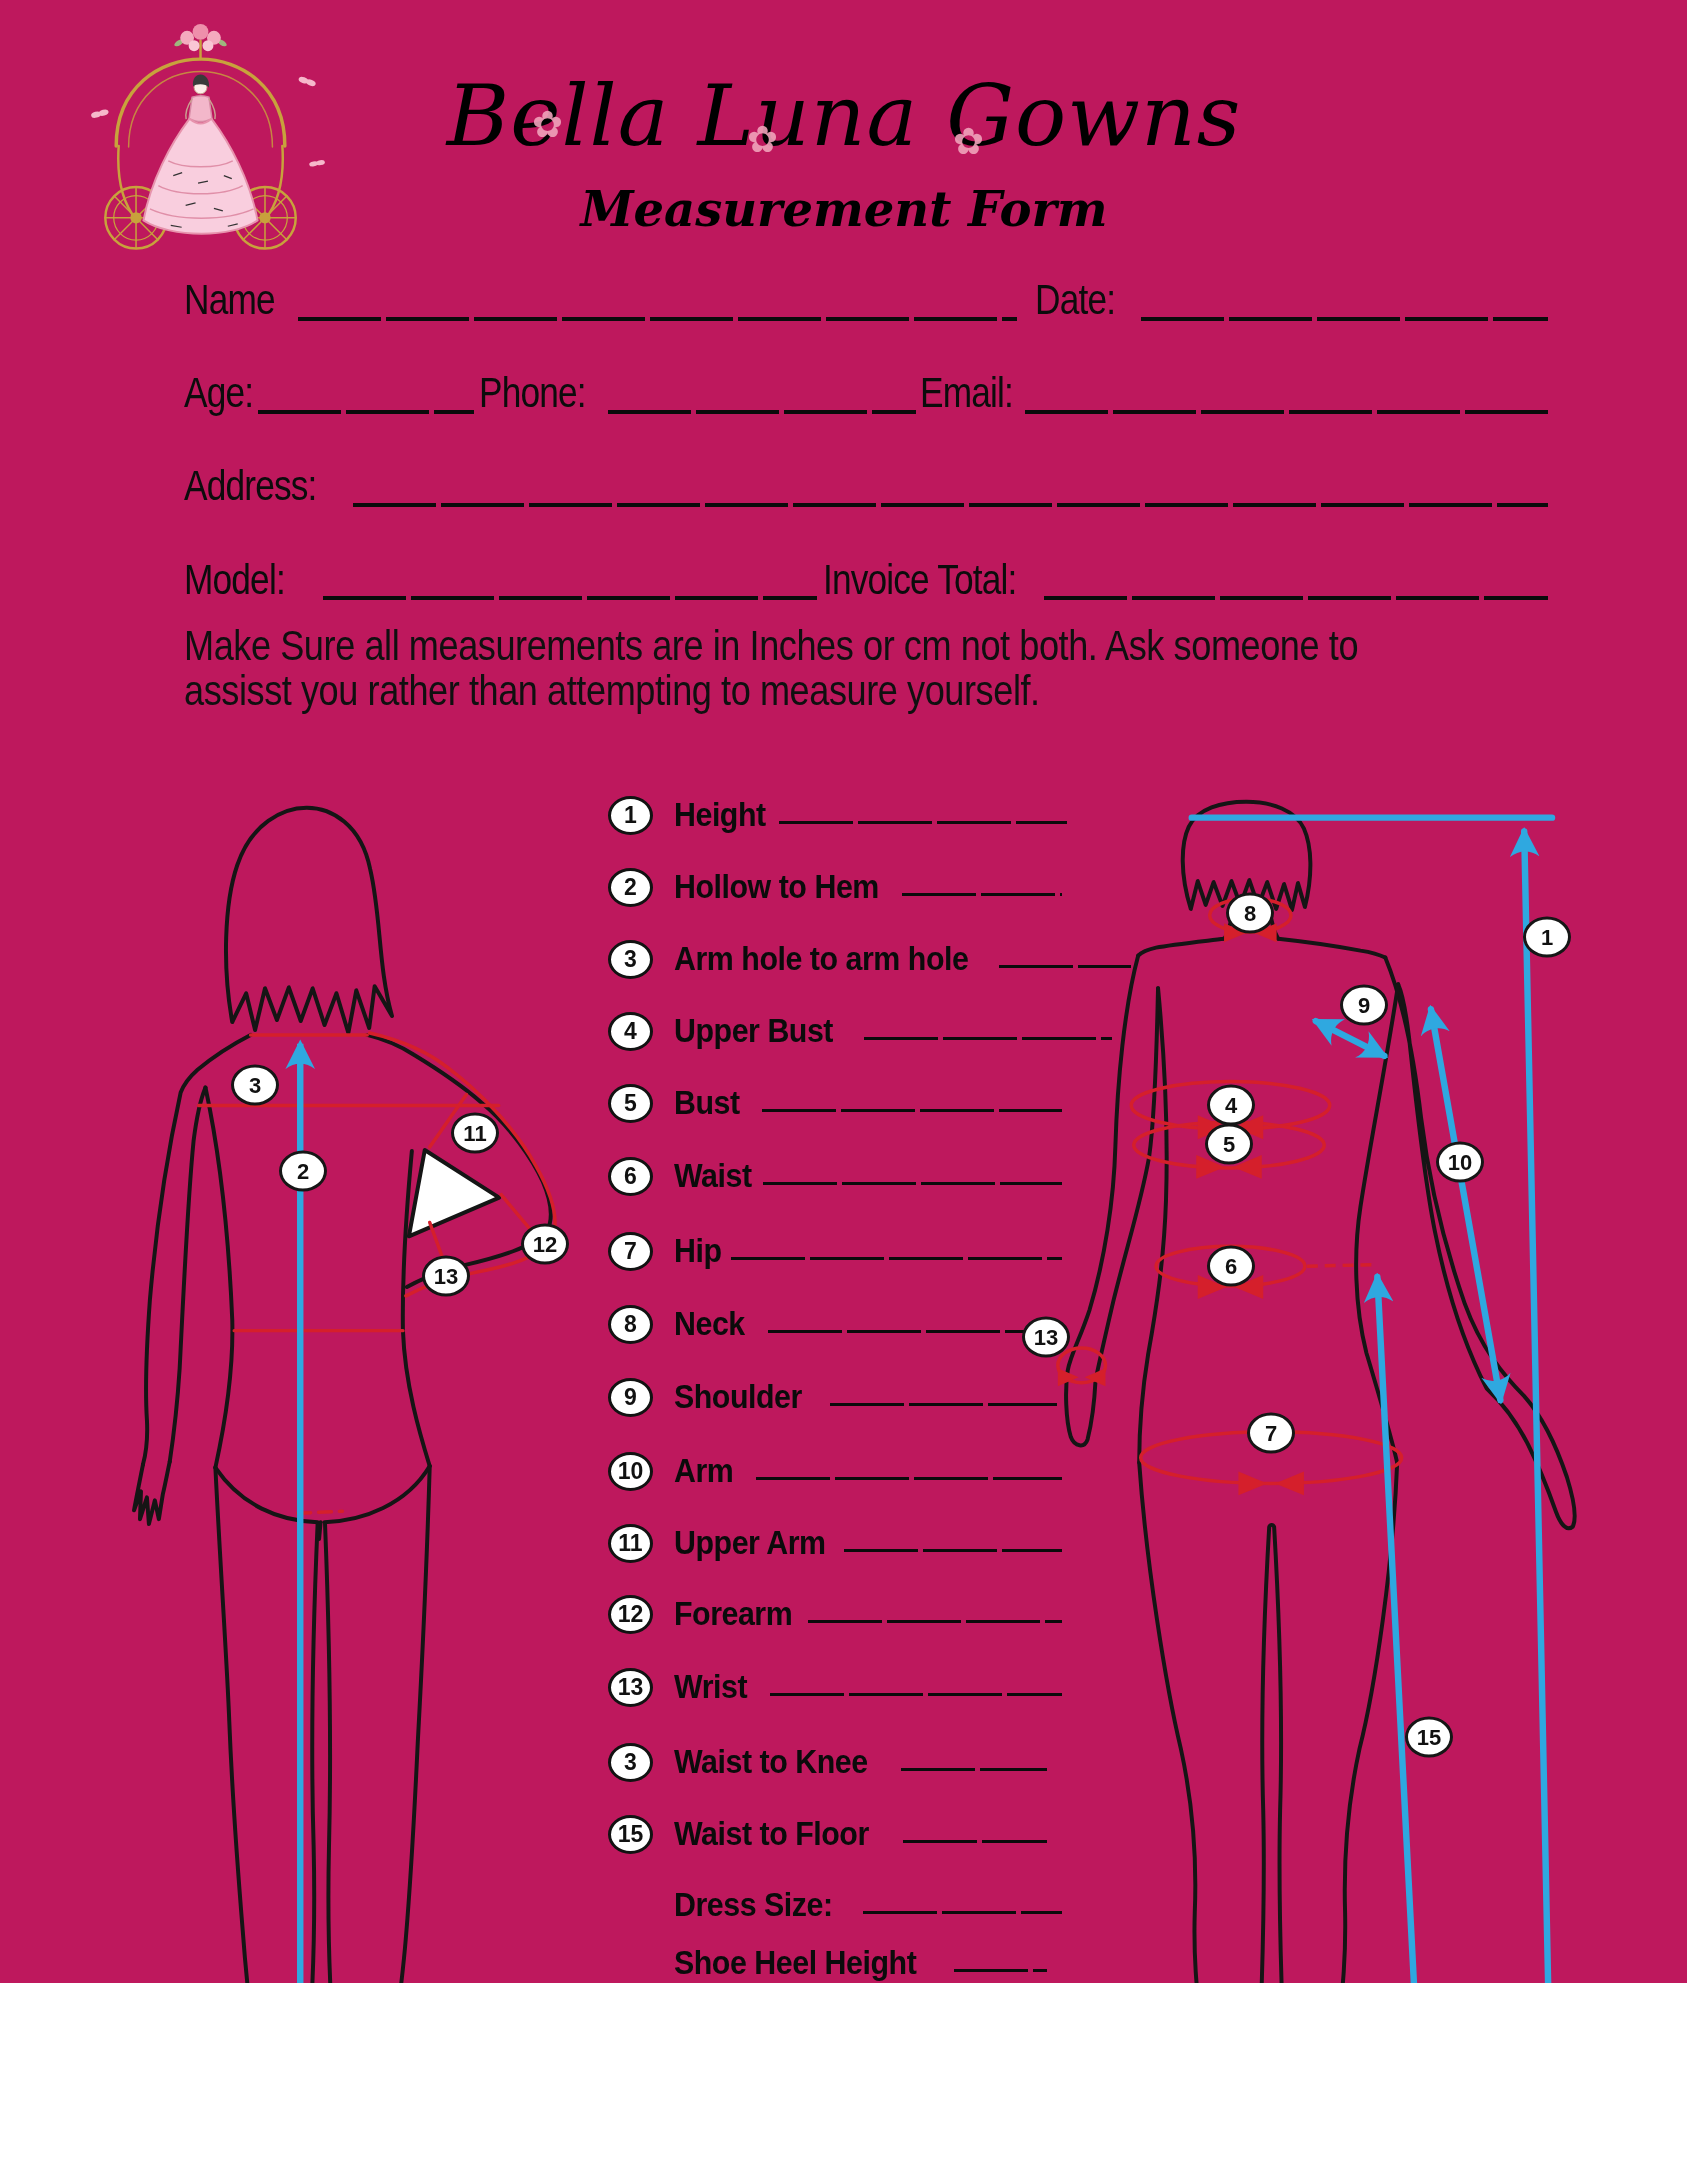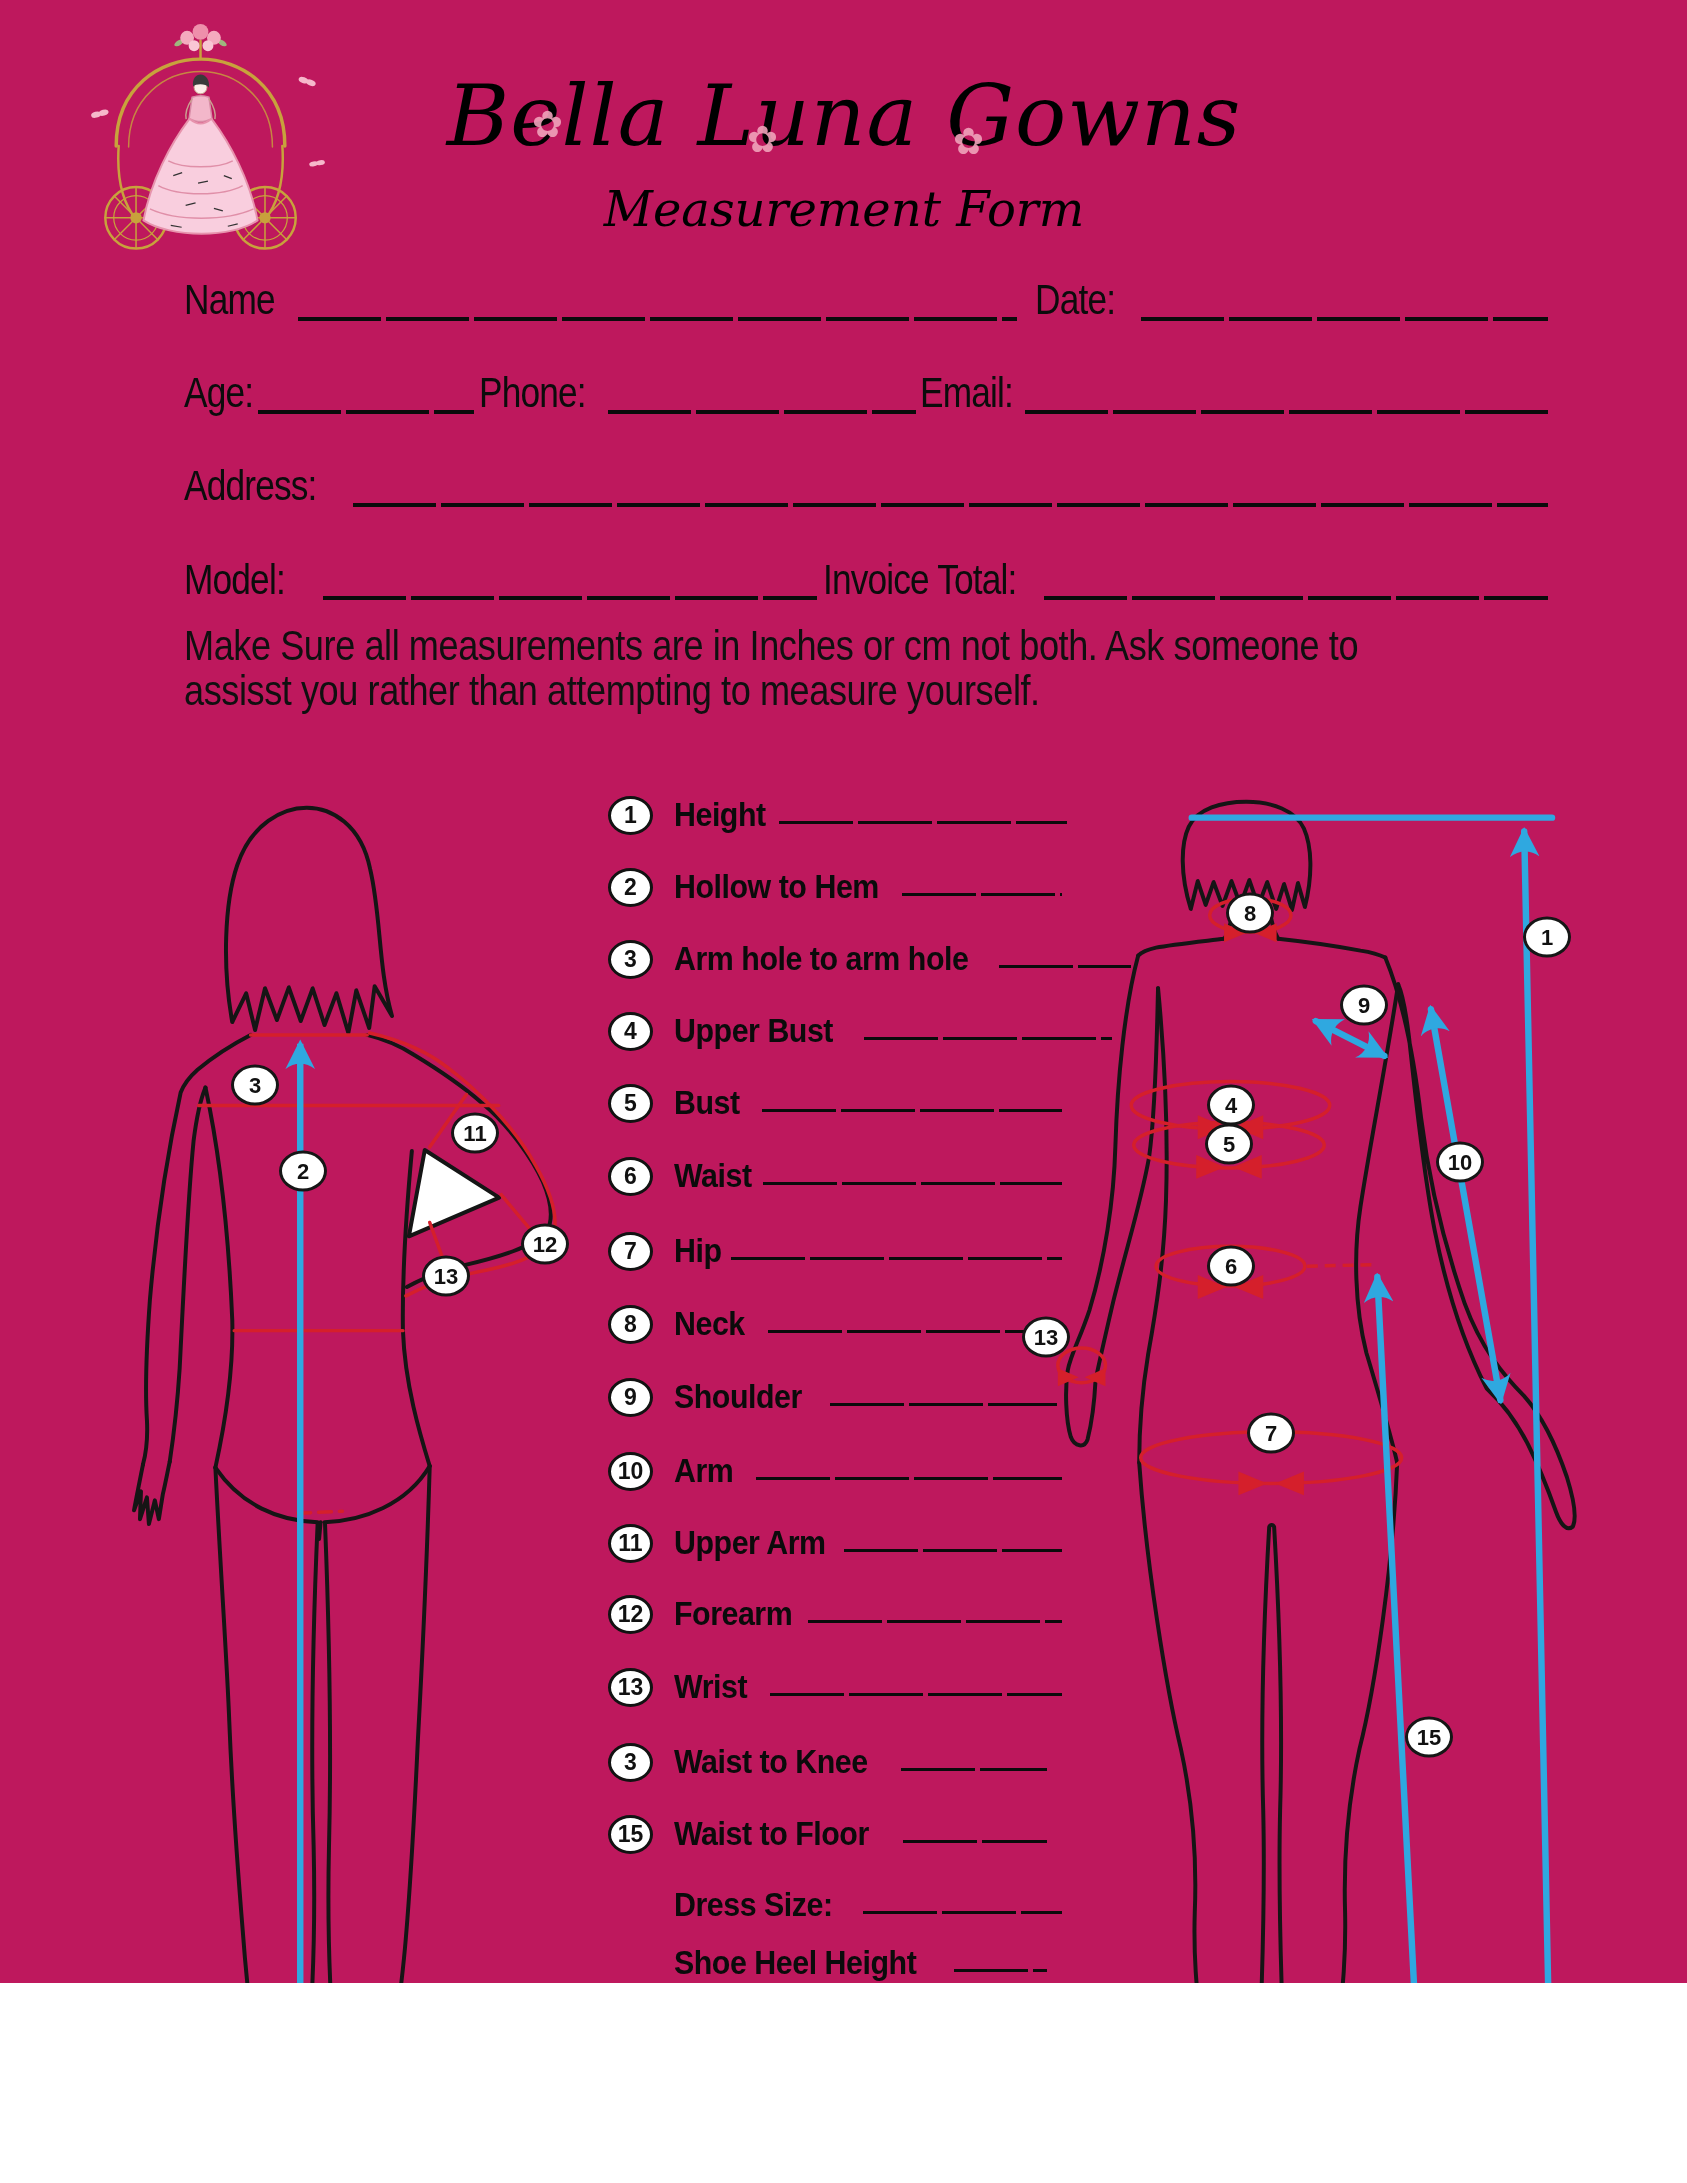--- a/index.html
+++ b/index.html
@@ -4,21 +4,21 @@
 <style>
   html,body{margin:0;padding:0;background:#ffffff;}
   #page{position:relative;width:1687px;height:1983px;background:#be185d;overflow:hidden;
         font-family:"Liberation Sans",sans-serif;color:#0e0e0e;}
 
   
   .brand{position:absolute;left:422px;top:73px;width:844px;text-align:center;
          font-family:"DejaVu Serif",serif;font-style:italic;font-weight:400;
          font-size:85px;line-height:1;color:#000;letter-spacing:1px;white-space:nowrap;}
   .subtitle{position:absolute;left:422px;top:185px;width:844px;text-align:center;
-         font-family:"DejaVu Serif",serif;font-style:italic;font-weight:400;
+         font-family:"DejaVu Serif",serif;font-style:italic;font-weight:700;
          font-size:48px;line-height:1;color:#000;white-space:nowrap;}
   .flower{position:absolute;font-size:37px;color:#f0a3bb;opacity:.9;}
 
   
   .flabel{position:absolute;font-size:42px;line-height:1.05;font-weight:400;
           letter-spacing:-1px;transform:scaleX(0.84);transform-origin:left top;
           white-space:nowrap;color:#0c0c0c;}
   .fline{position:absolute;height:3.5px;
          background:repeating-linear-gradient(90deg,#0b0b0b 0 83px,rgba(0,0,0,0) 83px 88px);}
   .instr{position:absolute;font-size:42px;line-height:1.05;letter-spacing:-0.5px;

